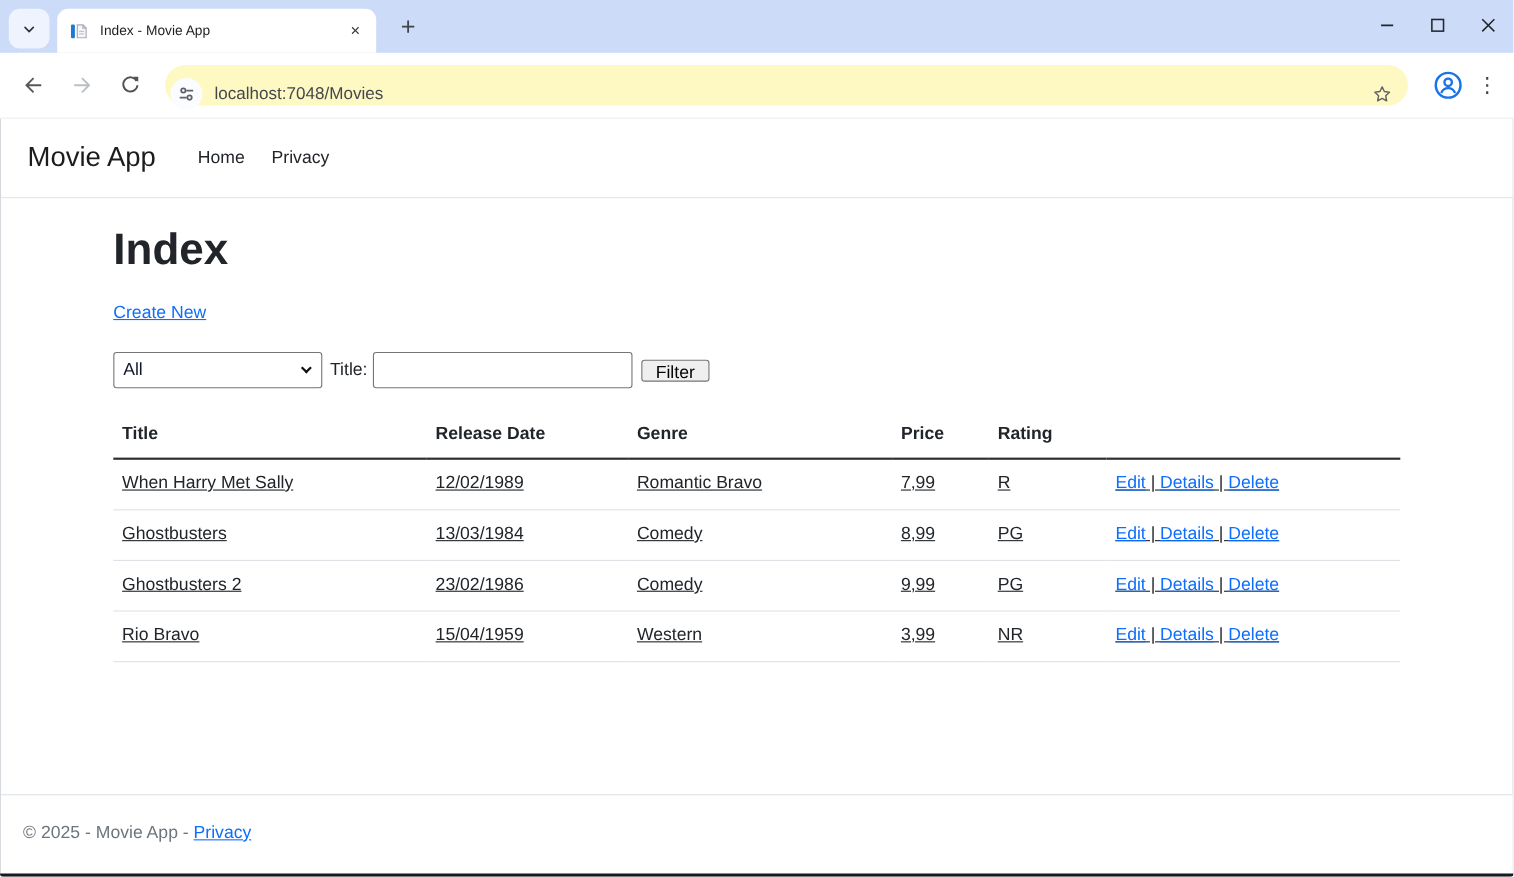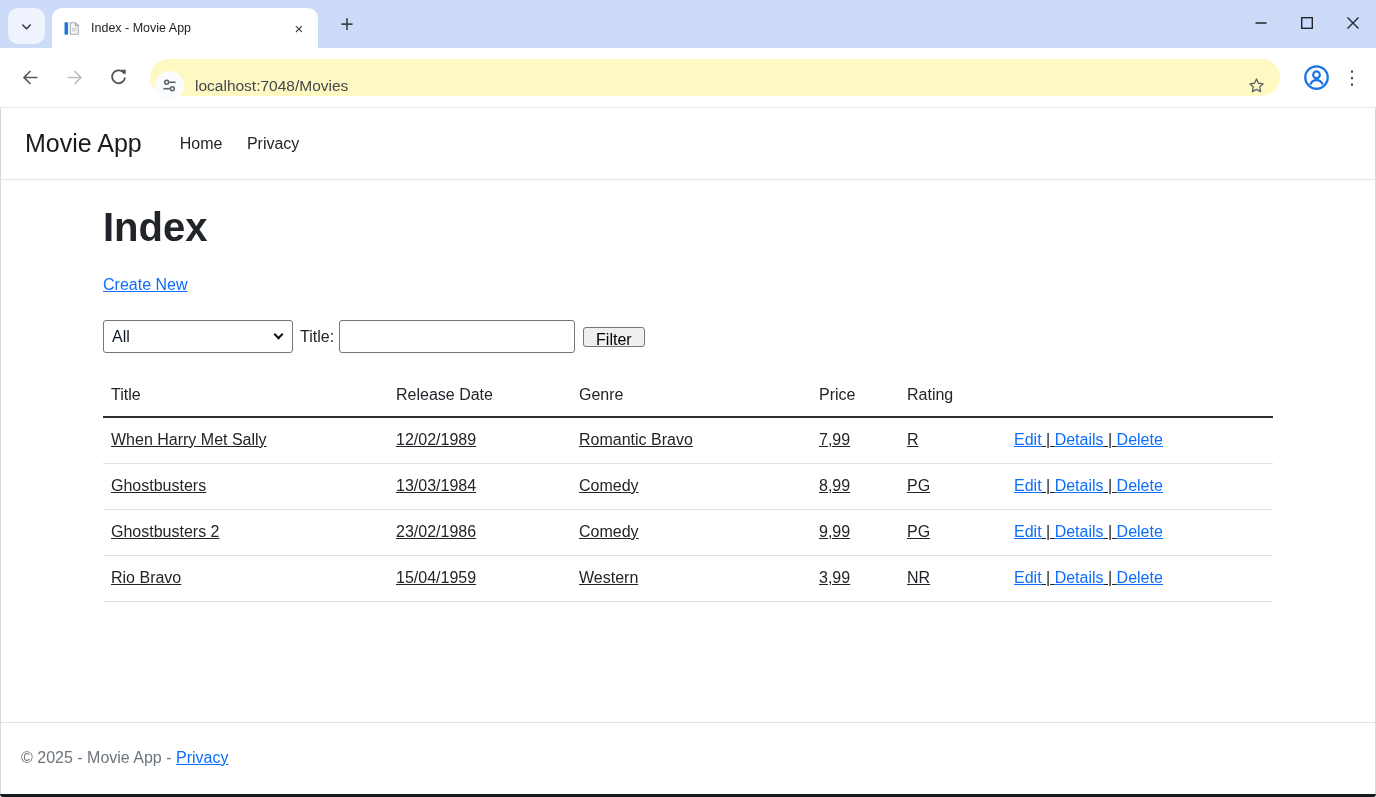--- a/index.html
+++ b/index.html
@@ -3,21 +3,21 @@
 <meta charset="utf-8">
 <style>
   * { margin:0; padding:0; box-sizing:border-box; }
   html,body { width:1376px; height:797px; background:#fff; font-family:"Liberation Sans", sans-serif; }
   .browser-window { width:1376px; height:797px; display:flex; flex-direction:column; overflow:hidden; }
 
   
   .tabstrip { height:48px; background:#ccdbf7; position:relative; display:flex; align-items:flex-end; flex:none; }
   .tab-search-btn { position:absolute; left:8px; top:8px; width:37px; height:36px; border:none; border-radius:10px;
                     background:#eef3fd; display:flex; align-items:center; justify-content:center; cursor:pointer; }
-  .tab { margin-left:52px; width:266px; height:40px; background:#ffffff; border-radius:10px 10px 0 0;
+  .tab { margin-left:52px; width:290px; height:40px; background:#ffffff; border-radius:10px 10px 0 0;
          display:flex; align-items:center; padding:0 10px 0 12px; }
   .tab-favicon { width:17px; height:17px; margin-right:10px; flex:none; }
   .tab-title { font-size:12.5px; color:#1d1f23; flex:1; white-space:nowrap; overflow:hidden; }
   .tab-close { border:none; background:none; font-size:15px; line-height:1; color:#30343a; width:18px; height:18px;
                border-radius:50%; cursor:pointer; padding:0; }
   .new-tab-btn { border:none; background:none; font-size:23px; font-weight:400; color:#41454a; margin:0 0 9px 14px;
                  width:30px; height:30px; line-height:26px; border-radius:50%; cursor:pointer; }
   .win-controls { position:absolute; right:0; top:0; height:48px; display:flex; }
   .win-btn { width:46px; height:46px; border:none; background:none; display:flex; align-items:center; justify-content:center; cursor:pointer; }
 
@@ -58,21 +58,21 @@
                   border-radius:3px; padding:2px 26px 2px 8px; }
   .select-chev { position:absolute; right:11px; top:11px; width:7px; height:7px; border-right:2px solid #0e1216;
                  border-bottom:2px solid #0e1216; transform:rotate(45deg); pointer-events:none; }
   .filter-label { font-size:16px; color:#212529; margin:0 5px 0 7px; }
   .title-input { width:236px; height:33px; border:1px solid #767676; border-radius:3px; padding:2px 8px; font-size:16px;
                  font-family:"Liberation Sans",sans-serif; }
   .filter-btn { margin-left:8px; height:20px; padding:3px 12px; font-size:16px; font-family:"Liberation Sans",sans-serif;
                 background:#efefef; border:1px solid #767676; border-radius:3px; color:#000; cursor:pointer; }
 
   table.movies { width:100%; border-collapse:collapse; margin-top:24px; font-size:16px; color:#212529; }
-  table.movies th { text-align:left; font-weight:400; padding:9px 8px 12px 8px; border-bottom:2px solid #2c3034; }
+  table.movies th { text-align:left; font-weight:700; padding:9px 8px 12px 8px; border-bottom:2px solid #2c3034; }
   table.movies td { padding:13px 8px 14px 8px; border-bottom:1px solid #dee2e6;text-decoration:underline; }
   td.actions a { color:#0d6efd; text-decoration:underline; }
   td.actions .sep { color:#212529; }
 
   .site-footer { border-top:1px solid #dee2e6; height:72px; flex:none; background:#fff; }
   .site-footer .container { padding-top:26px; font-size:16px; color:#6d757d;margin-left:20px; }
   .site-footer a { color:#0d6efd; text-decoration:underline; }
 
   .screen-edge { height:3px; background:#171a21; border-radius:0 0 5px 5px; flex:none; }
 

